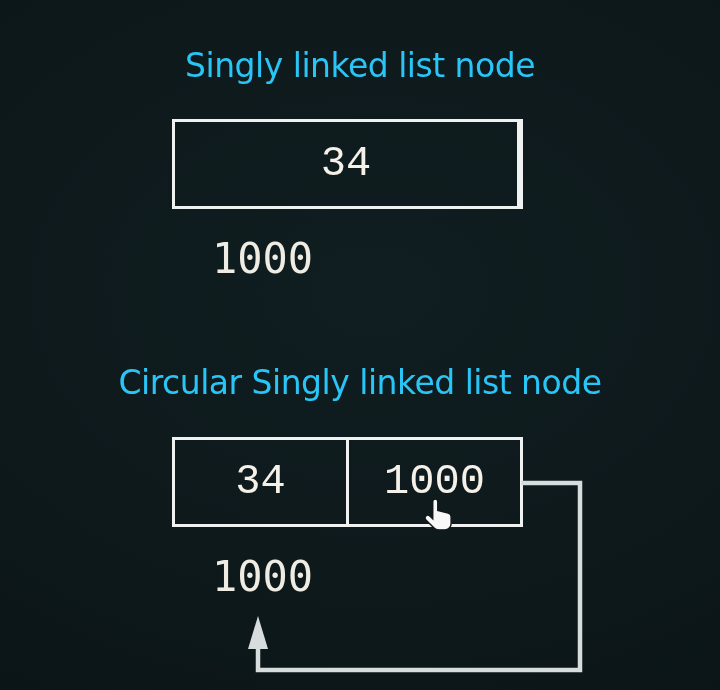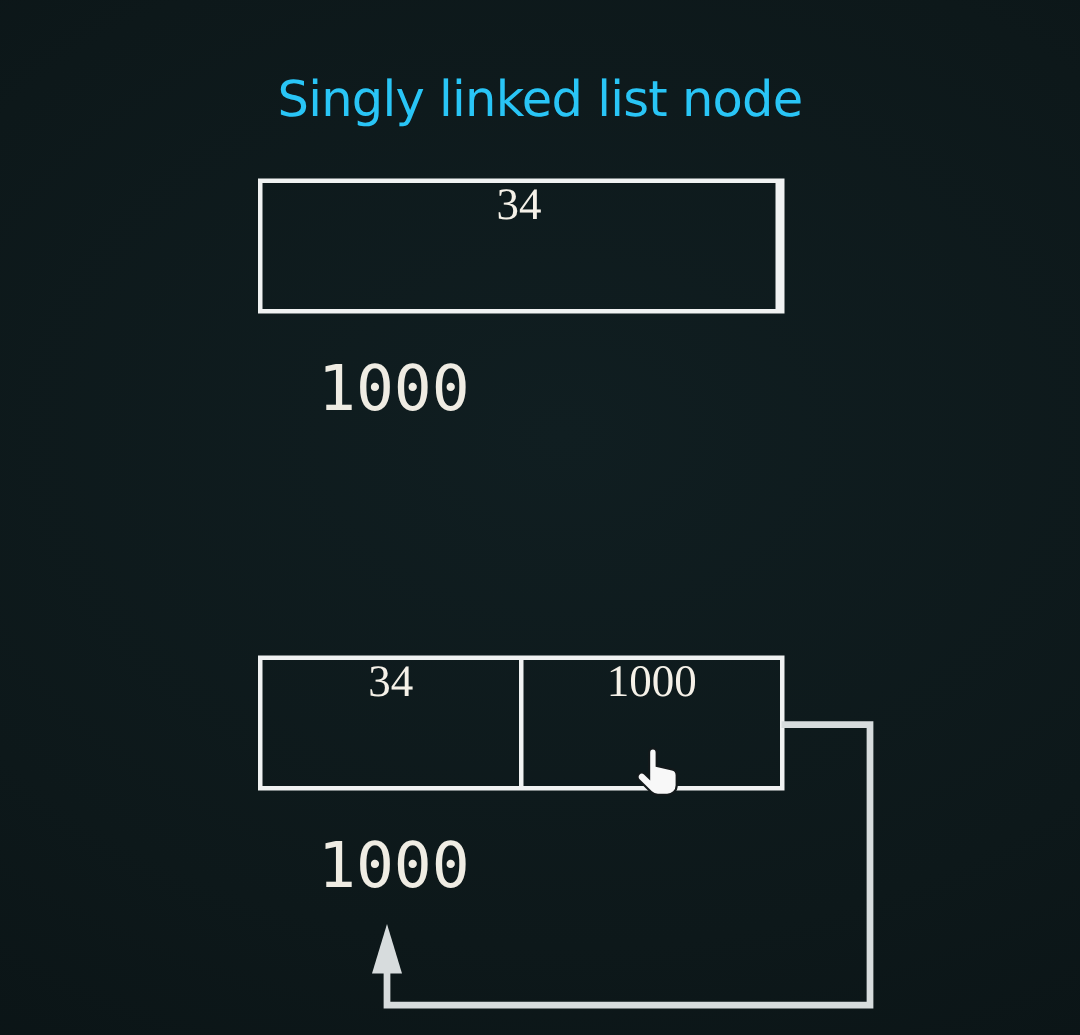--- a/index.html
+++ b/index.html
@@ -33,25 +33,25 @@
     height: 84px;
     border: 3px solid #f0f2f2;
     display: flex;
   }
   .box-singly   { top: 119px; }
   .box-circular { top: 437px; }
 
   .cell {
     flex: 1 1 50%;
     display: flex;
-    align-items: flex-start;
+    align-items: center;
     justify-content: center;
     color: #f5f1e8;
-    font-family: Liberation Serif, serif;
-    font-size: 30px;
+    font-family: Liberation Mono, monospace;
+    font-size: 42px;
     line-height: 1;
   }
   .cell-data { border-right: 3px solid #f0f2f2; }
 
   .addr {
     position: absolute;
     left: 212px;
     color: #efece3;
     font-family: "DejaVu Sans Mono", "Liberation Mono", monospace;
     font-size: 42px;
@@ -75,20 +75,21 @@
   <div class="title title-singly">Singly linked list node</div>
 
   <div class="node-box box-singly">
     <div class="cell cell-data">
       <span>34</span>
     </div>
   </div>
 
   <div class="addr addr-singly">1000</div>
 
+  <div class="title title-circular">Circular Singly linked list node</div>
 
   <div class="node-box box-circular">
     <div class="cell cell-data">
       <span>34</span>
     </div>
     <div class="cell cell-next">
       <span>1000</span>
     </div>
   </div>
 

